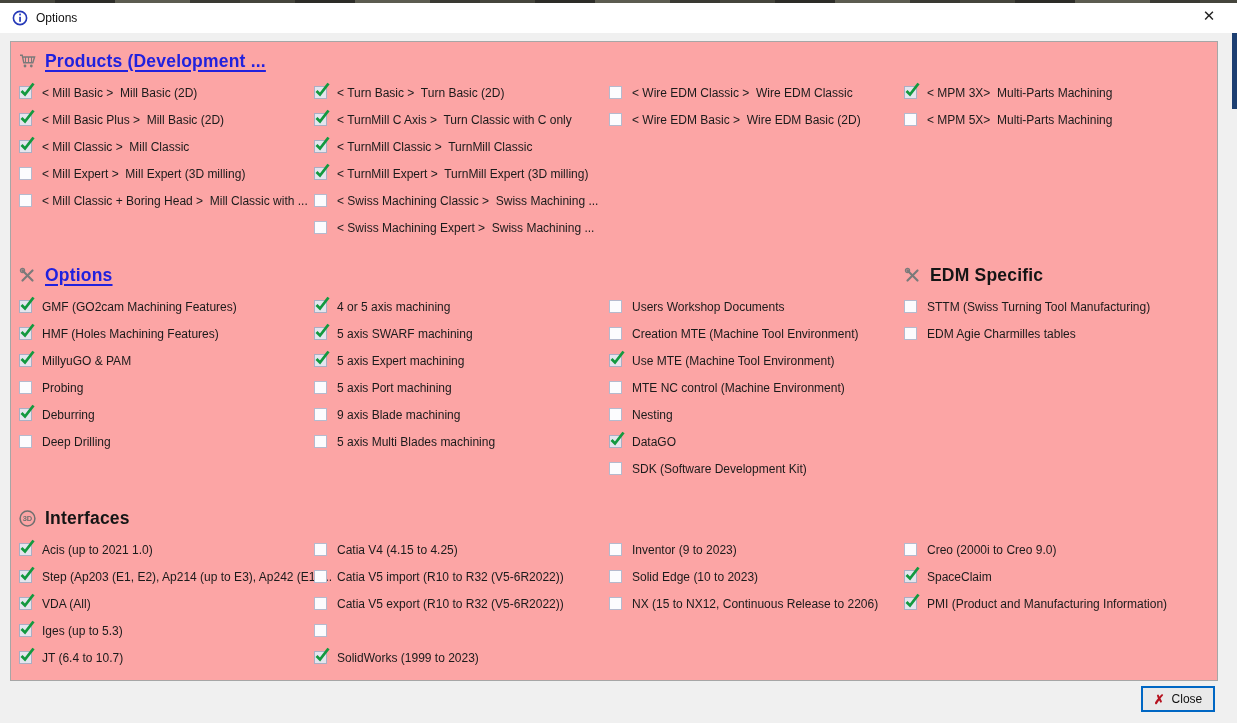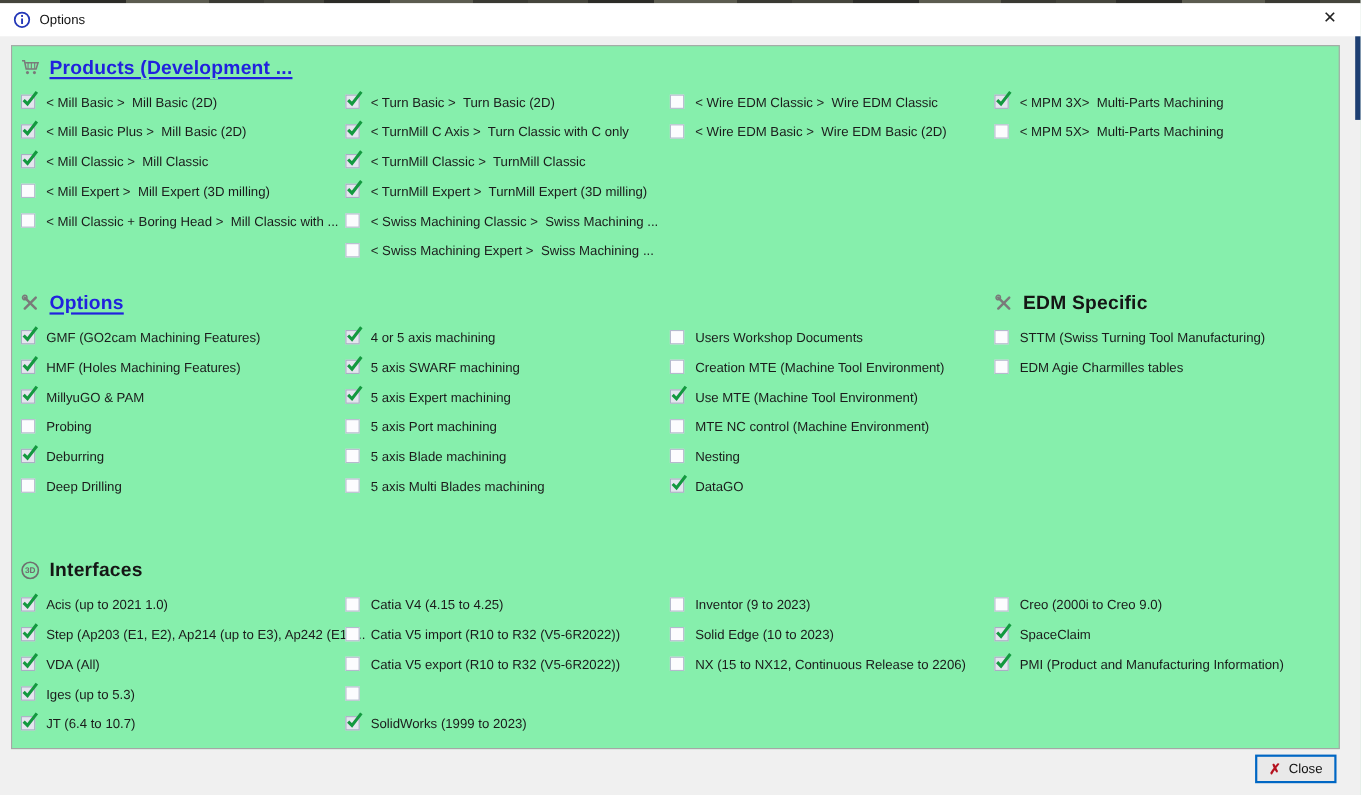--- a/index.html
+++ b/index.html
@@ -14,21 +14,21 @@
 
   
   .titlebar { position:absolute; top:3px; left:0; width:100%; height:30px; background:#ffffff;
     display:flex; align-items:center; padding:0 12px; }
   .titlebar .title { font-size:12px; color:#111; margin-left:8px; }
   .win-close { position:absolute; right:16px; top:4px; font-size:15px; color:#222; cursor:pointer;
     width:24px; height:24px; display:flex; align-items:center; justify-content:center; font-weight:300; }
 
   
   .panel { position:absolute; left:10px; top:41px; width:1208px; height:640px;
-    background:#86efac; border:1px solid #a6a6a6; }
+    background:#fca5a5; border:1px solid #a6a6a6; }
 
   .band { position:absolute; left:8px; width:1187px; display:grid;
     grid-template-columns:repeat(4, 295px); grid-template-rows:auto 1fr; }
 
   .sec-header { grid-row:1; display:flex; align-items:center; gap:9px; height:30px; margin-bottom:3px; }
   .sec-header .htxt { font-size:17.5px; font-weight:bold; letter-spacing:0.2px; white-space:pre; }
   .sec-header.link .htxt { color:#2121de; text-decoration:underline; text-decoration-thickness:2px; text-underline-offset:3px; }
   .sec-header.plain .htxt { color:#151515; }
   .sec-header svg { flex:none; }
 
@@ -258,21 +258,21 @@
               </svg>
             </span>
             <span class="lbl">5 axis Expert machining</span>
           </div>
           <div class="item">
             <span class="cb"></span>
             <span class="lbl">5 axis Port machining</span>
           </div>
           <div class="item">
             <span class="cb"></span>
-            <span class="lbl">5 axis Blade machining</span>
+            <span class="lbl">9 axis Blade machining</span>
           </div>
           <div class="item">
             <span class="cb"></span>
             <span class="lbl">5 axis Multi Blades machining</span>
           </div>
         </div>
         <div class="col" style="grid-column: 3;">
           <div class="item">
             <span class="cb"></span>
             <span class="lbl">Users Workshop Documents</span>
@@ -297,20 +297,24 @@
             <span class="cb"></span>
             <span class="lbl">Nesting</span>
           </div>
           <div class="item checked">
             <span class="cb">
               <svg class="check" viewBox="0 0 17 17">
                 <path d="M2.5 9 L6 12.5 L14.5 1.5" fill="none" stroke="#13993f" stroke-width="2.8"></path>
               </svg>
             </span>
             <span class="lbl">DataGO</span>
+          </div>
+          <div class="item">
+            <span class="cb"></span>
+            <span class="lbl">SDK (Software Development Kit)</span>
           </div>
         </div>
         <div class="sec-header plain" style="grid-column: 4;">
           <span style="display: inline-flex;">
             <svg width="17" height="16" viewBox="0 0 17 16">
               <g stroke="#7a7a7a" stroke-width="2.2" stroke-linecap="round">
                 <line x1="3.5" y1="3.5" x2="13.5" y2="13.5"></line>
                 <line x1="13.5" y1="3.5" x2="3.5" y2="13.5"></line>
               </g>
               <circle cx="3.5" cy="3.5" r="2" fill="none" stroke="#7a7a7a" stroke-width="1.4"></circle>

